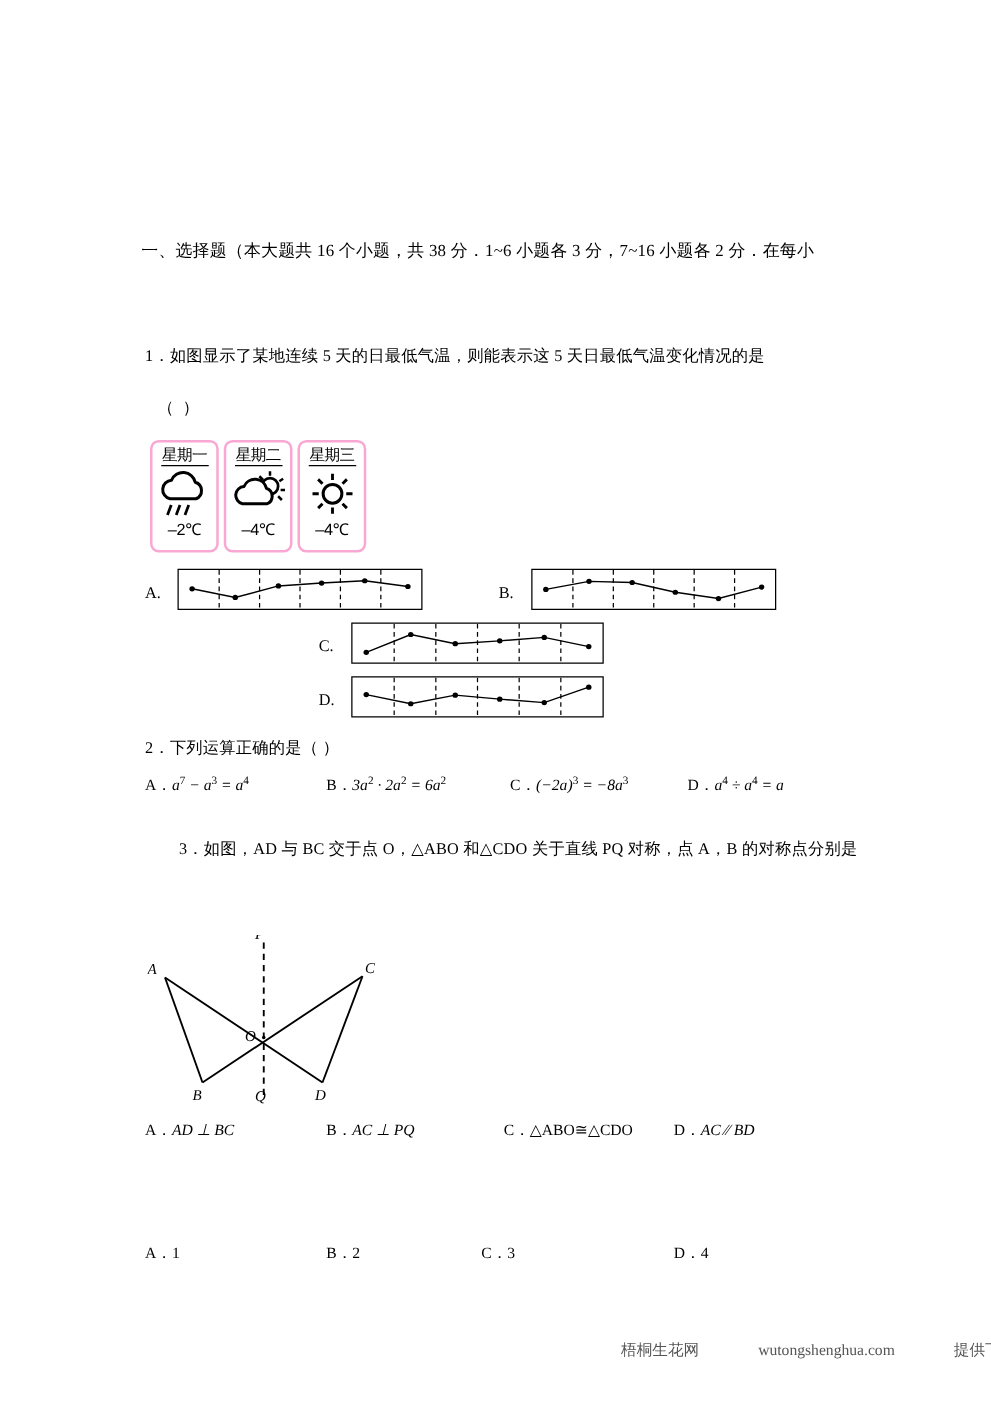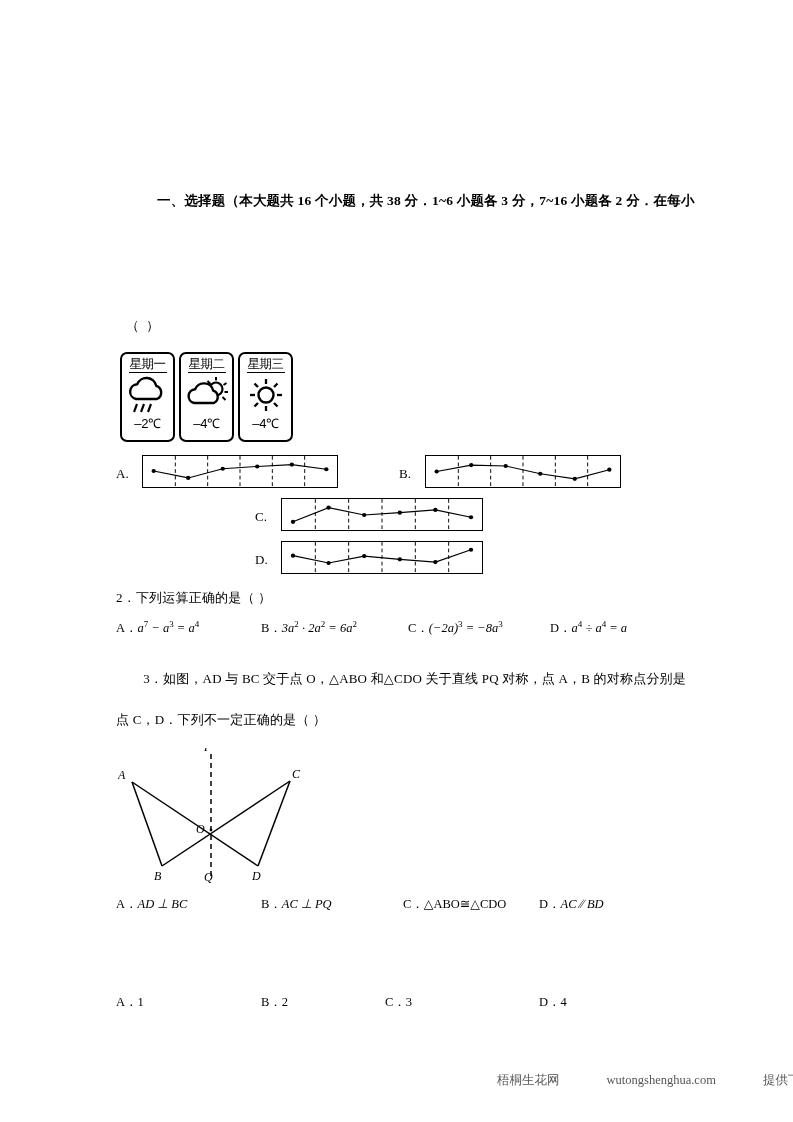--- a/index.html
+++ b/index.html
@@ -31,22 +31,21 @@
     font-weight: bold;
     letter-spacing: 0.5px;
   }
   .para {
     position: absolute;
     font-size: 13.5px;
     line-height: 21px;
     letter-spacing: 0.2px;
   }
   .para-bold {
-    font-weight: bold;
-    margin-left: 44px;
+    font-weight: normal;
   }
   .section-head-1 {
     left: 113px;
     top: 190px;
     width: 568px;
   }
   .section-head-2 {
     left: 113px;
     top: 230px;
     width: 568px;
@@ -86,21 +85,21 @@
   .weather-strip {
     position: absolute;
     left: 120px;
     top: 352px;
     display: flex;
     gap: 4px;
   }
   .weather-card {
     width: 55px;
     height: 90px;
-    border: 2px solid #000000;
+    border: 2px solid #f9a8d4;
     border-radius: 7px;
     box-sizing: border-box;
     display: flex;
     flex-direction: column;
     align-items: center;
     background: #fff;
     padding-top: 3px;
   }
   .wc-day {
     font-size: 12.5px;
@@ -163,20 +162,21 @@
   .footer span { margin: 0 22px; }
 </style>
 </head>
 <body>
 
 <div class="page">
 
 
   <div class="para para-bold section-head-1">一、选择题（本大题共 16 个小题，共 38 分．1~6 小题各 3 分，7~16 小题各 2 分．在每小</div>
 
+  <div class="para q-text q1-line1">1．如图显示了某地连续 5 天的日最低气温，则能表示这 5 天日最低气温变化情况的是</div>
   <div class="para q-text q1-line2">（             ）</div>
 
   <div class="weather-strip">
 
     <div class="weather-card">
       <div class="wc-day">星期一</div>
       <div class="wc-icon">
         <svg width="46" height="40" viewBox="0 0 46 40">
           <path d="M11 24 a7.5 7.5 0 0 1 1.2 -14.8 a10 10 0 0 1 19 1.6 a7 7 0 0 1 0.6 13.2 z" fill="none" stroke="#000" stroke-width="2.4" stroke-linejoin="round"></path>
           <line x1="12" y1="29" x2="9" y2="37" stroke="#000" stroke-width="2.2"></line>
@@ -312,21 +312,20 @@
     </span>
     <span class="opt" style="left:292px;">
       <span>C．</span><span class="math">(−2a)<sup>3</sup> = −8a<sup>3</sup></span>
     </span>
     <span class="opt" style="left:434px;">
       <span>D．</span><span class="math">a<sup>4</sup> ÷ a<sup>4</sup> = a</span>
     </span>
   </div>
 
   <div class="para q-text q3-line1">3．如图，AD 与 BC 交于点 O，△ABO 和△CDO 关于直线 PQ 对称，点 A，B 的对称点分别是</div>
-  <div class="para q-text q3-line2">点 C，D．下列不一定正确的是（             ）</div>
 
   <div class="geo-fig">
     <svg width="200" height="135" viewBox="0 0 200 135">
 
       <line x1="93" y1="6" x2="93" y2="128" stroke="#000" stroke-width="1.5" stroke-dasharray="5,4"></line>
 
       <line x1="14" y1="34" x2="44" y2="118" stroke="#000" stroke-width="1.5"></line>
       <line x1="14" y1="34" x2="140" y2="118" stroke="#000" stroke-width="1.5"></line>
       <line x1="44" y1="118" x2="172" y2="33" stroke="#000" stroke-width="1.5"></line>
 

